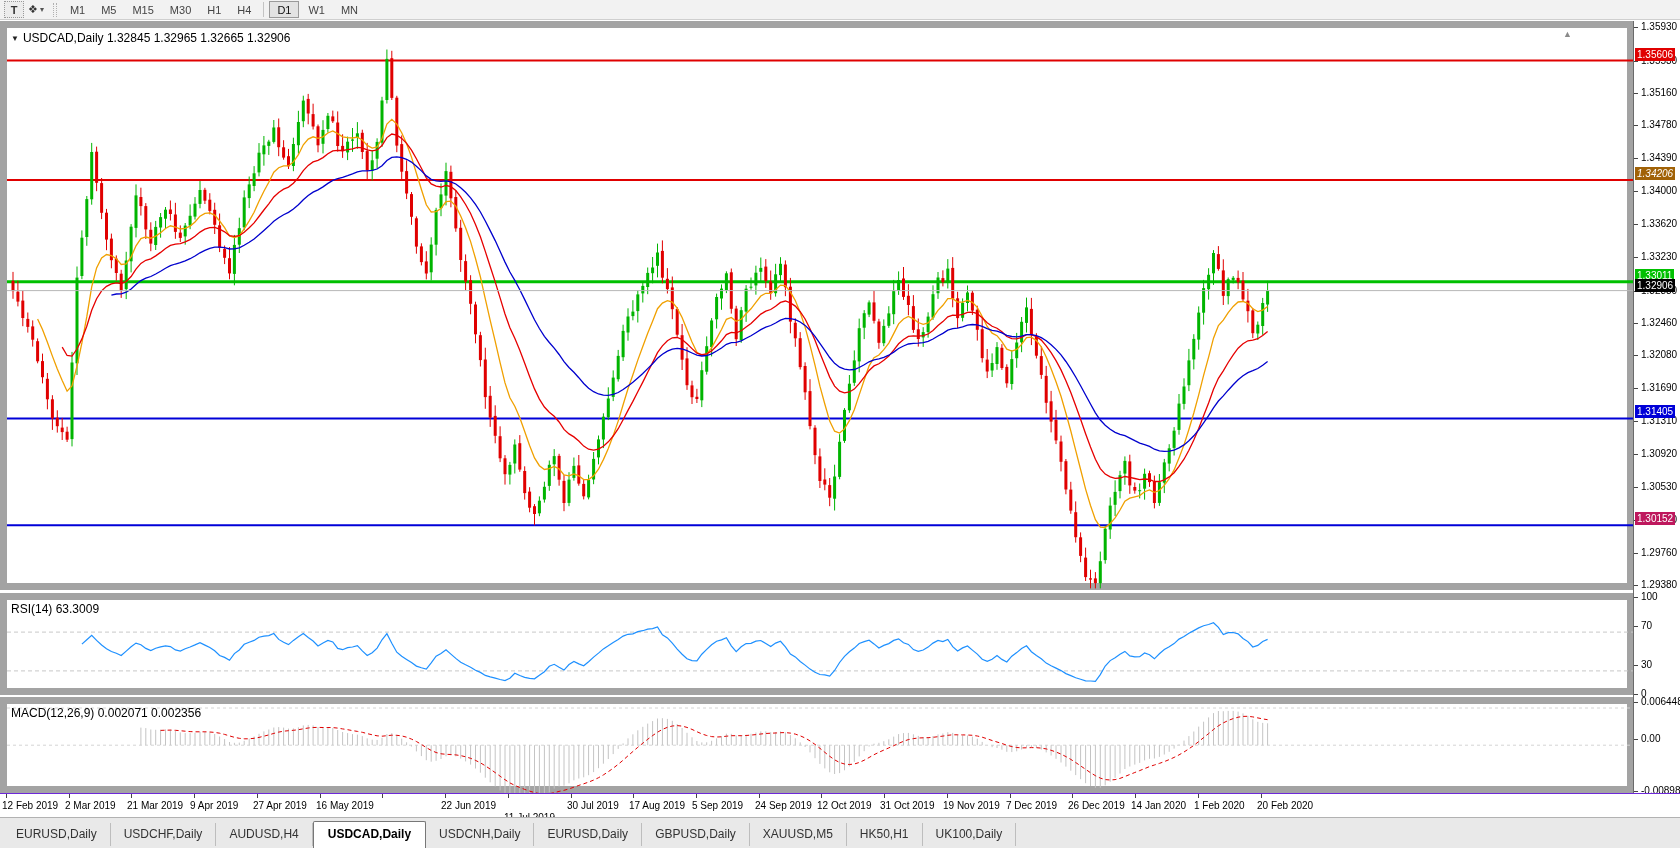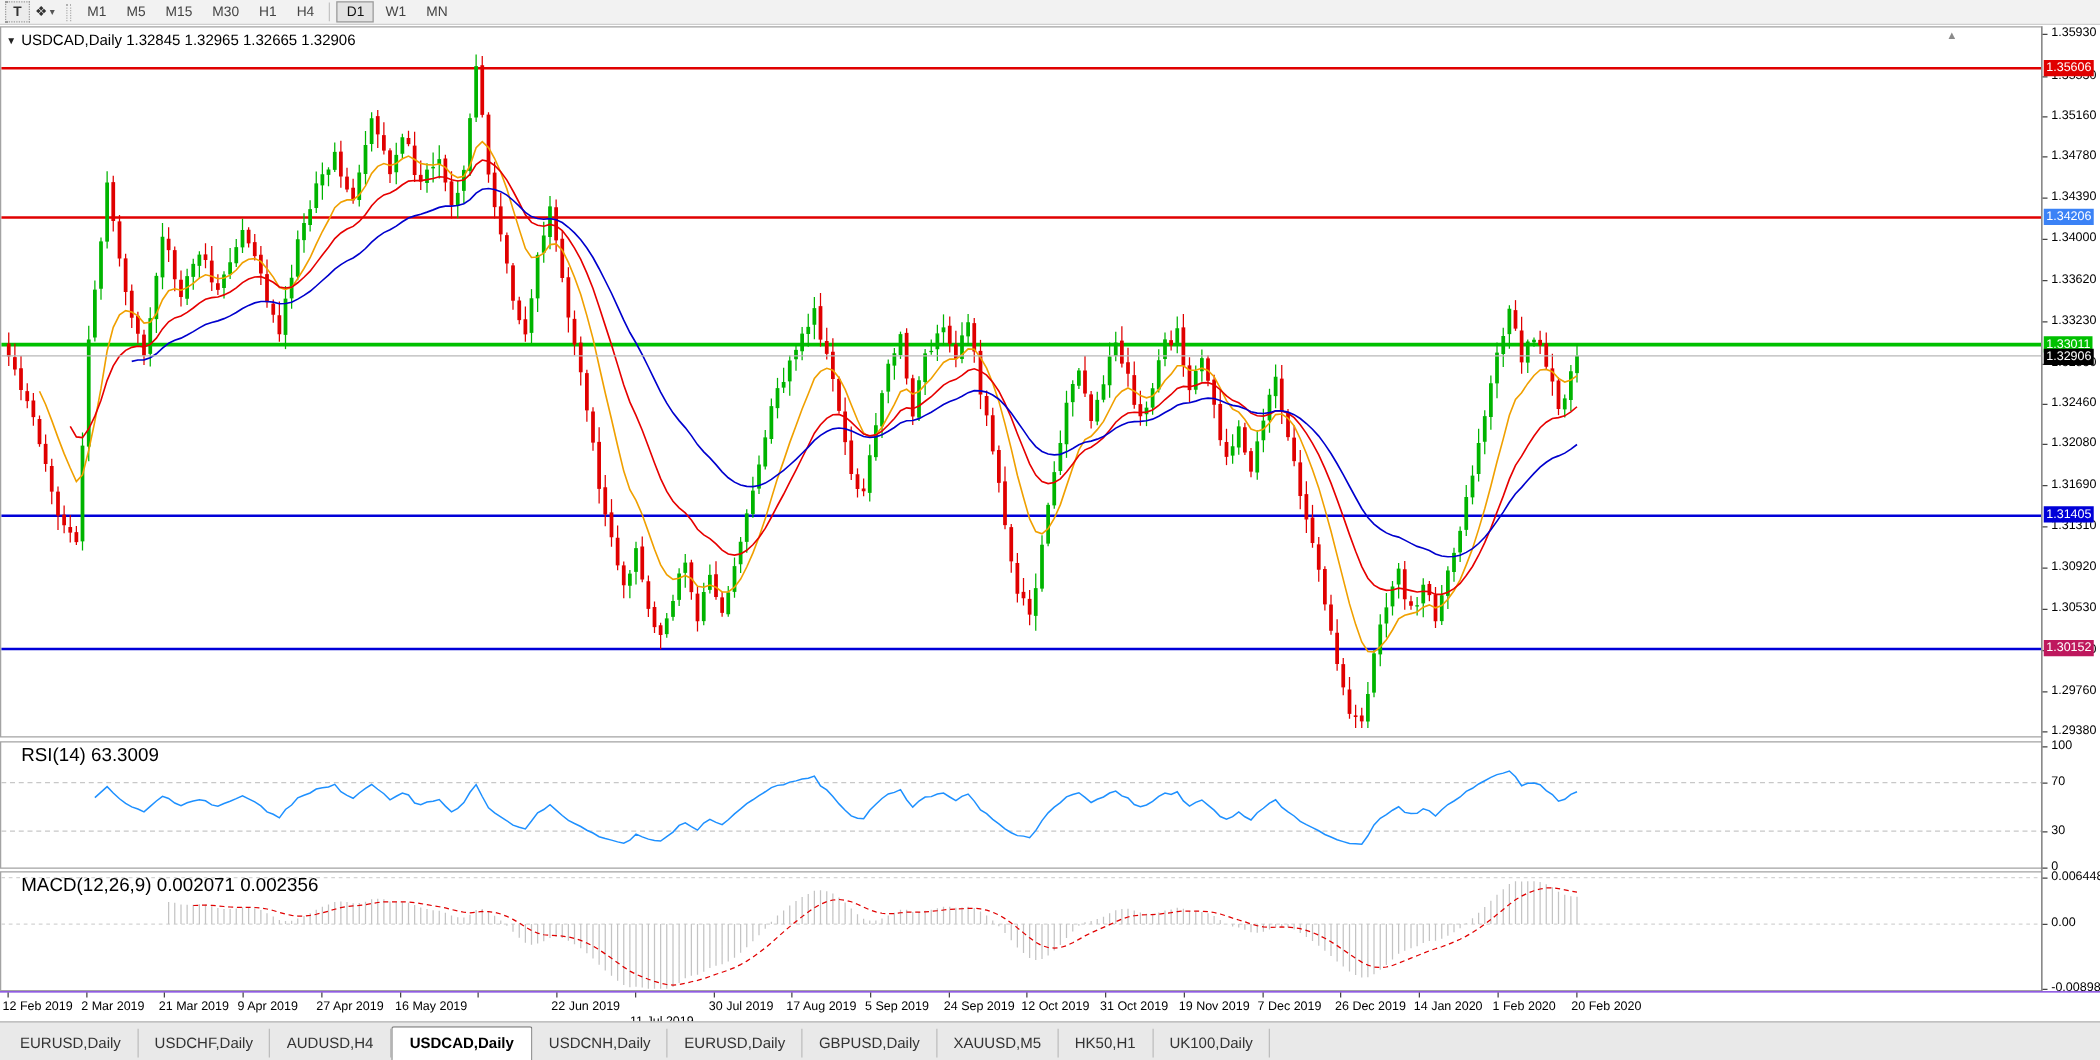--- a/index.html
+++ b/index.html
@@ -6,26 +6,26 @@
 html,body{width:1680px;height:848px;overflow:hidden}
 body{font-family:"Liberation Sans",sans-serif;background:#fff;position:relative;color:#000}
 .toolbar{position:absolute;left:0;top:0;width:1680px;height:20px;background:#f2f2f2;border-bottom:1px solid #cfcfcf;display:flex;align-items:center;padding-left:4px}
 .tool-btn{height:17px;min-width:20px;display:flex;align-items:center;justify-content:center;font-size:11px;color:#333;padding:0 4px;cursor:default}
 .tool-btn.texttool{border:1px dotted #9a9a9a;font-weight:bold;background:#ececec}
 .tool-btn .dd{font-size:8px;margin-left:2px;color:#555}
 .grip{width:4px;height:14px;border-left:1px dotted #b0b0b0;border-right:1px dotted #b0b0b0;margin:0 5px}
 .vsep{width:1px;height:15px;background:#c4c4c4;margin:0 4px}
 .tf-btn{height:17px;padding:0 7px;display:flex;align-items:center;font-size:11px;color:#444;margin:0 1px}
 .tf-btn.active{background:#e3e3e3;border:1px solid #9a9a9a;color:#111}
-.panel{position:absolute;left:0;background:#fff;border:1px solid #a3a3a3}
+.panel{position:absolute;left:0;background:#fff;border:7px solid #a3a3a3}
 #main-panel{top:21px;width:1634px;height:569px}
 #rsi-panel{top:593px;width:1634px;height:102px}
 #macd-panel{top:697px;width:1634px;height:96px}
 .panel svg{position:absolute;left:0;top:0}
-.panel-label{position:absolute;left:16px;top:2px;font-size:15px;color:#000;white-space:nowrap}
+.panel-label{position:absolute;left:4px;top:2px;font-size:12px;color:#000;white-space:nowrap}
 .chart-title{position:absolute;left:4px;top:3px;font-size:12px;color:#000;white-space:nowrap}
 .chart-title .collapse{font-size:8px;color:#222;margin-right:4px;vertical-align:1px}
 .scrollup{position:absolute;left:1556px;top:1px;font-size:9px;color:#8a8a8a}
 #price-axis{position:absolute;left:1633px;top:21px;width:25px;height:772px;background:#fff;border-left:1px solid #6a6a6a}
 .ptick{position:absolute;left:0;width:4px;height:1px;background:#444}
 .plabel{position:absolute;left:7px;font-size:10px;color:#000;white-space:nowrap;line-height:12px}
 .pbadge{position:absolute;left:1px;font-size:10px;color:#fff;line-height:13px;padding:0 2px;white-space:nowrap;z-index:3}
 #date-axis{position:absolute;left:0;top:793px;width:1680px;height:24px;background:#fff;border-top:1px solid #6d28d9}
 .dtick{position:absolute;top:0;width:1px;height:4px;background:#444}
 .dlabel{position:absolute;top:6px;font-size:10px;color:#000;white-space:nowrap}
@@ -656,21 +656,21 @@
     <div class="plabel" style="top: 637.9px;">30</div>
     <div class="ptick" style="top: 673px;"></div>
     <div class="plabel" style="top: 667px;">0</div>
     <div class="ptick" style="top: 681px;"></div>
     <div class="plabel" style="top: 675px;">0.006448</div>
     <div class="ptick" style="top: 718.192px;"></div>
     <div class="plabel" style="top: 712.192px;">0.00</div>
     <div class="ptick" style="top: 770px;"></div>
     <div class="plabel" style="top: 764px;">-0.008982</div>
     <div class="pbadge" style="top: 26.6018px; background: rgb(224, 0, 0);">1.35606</div>
-    <div class="pbadge" style="top: 145.869px; background: #3b82f6;">1.34206</div>
+    <div class="pbadge" style="top: 145.869px; background: #a16207; font-style: italic;">1.34206</div>
     <div class="pbadge" style="top: 247.672px; background: rgb(0, 192, 0);">1.33011</div>
     <div class="pbadge" style="top: 384.489px; background: rgb(0, 0, 216);">1.31405</div>
     <div class="pbadge" style="top: 491.233px; background: #be185d;">1.30152</div>
     <div class="pbadge" style="top: 257.617px; background: rgb(0, 0, 0);">1.32906</div>
   </div>
 <div id="date-axis">
     <div class="dtick" style="left: 6px;"></div>
     <div class="dlabel" style="left: 2px;">12 Feb 2019</div>
     <div class="dtick" style="left: 69px;"></div>
     <div class="dlabel" style="left: 65px;">2 Mar 2019</div>

